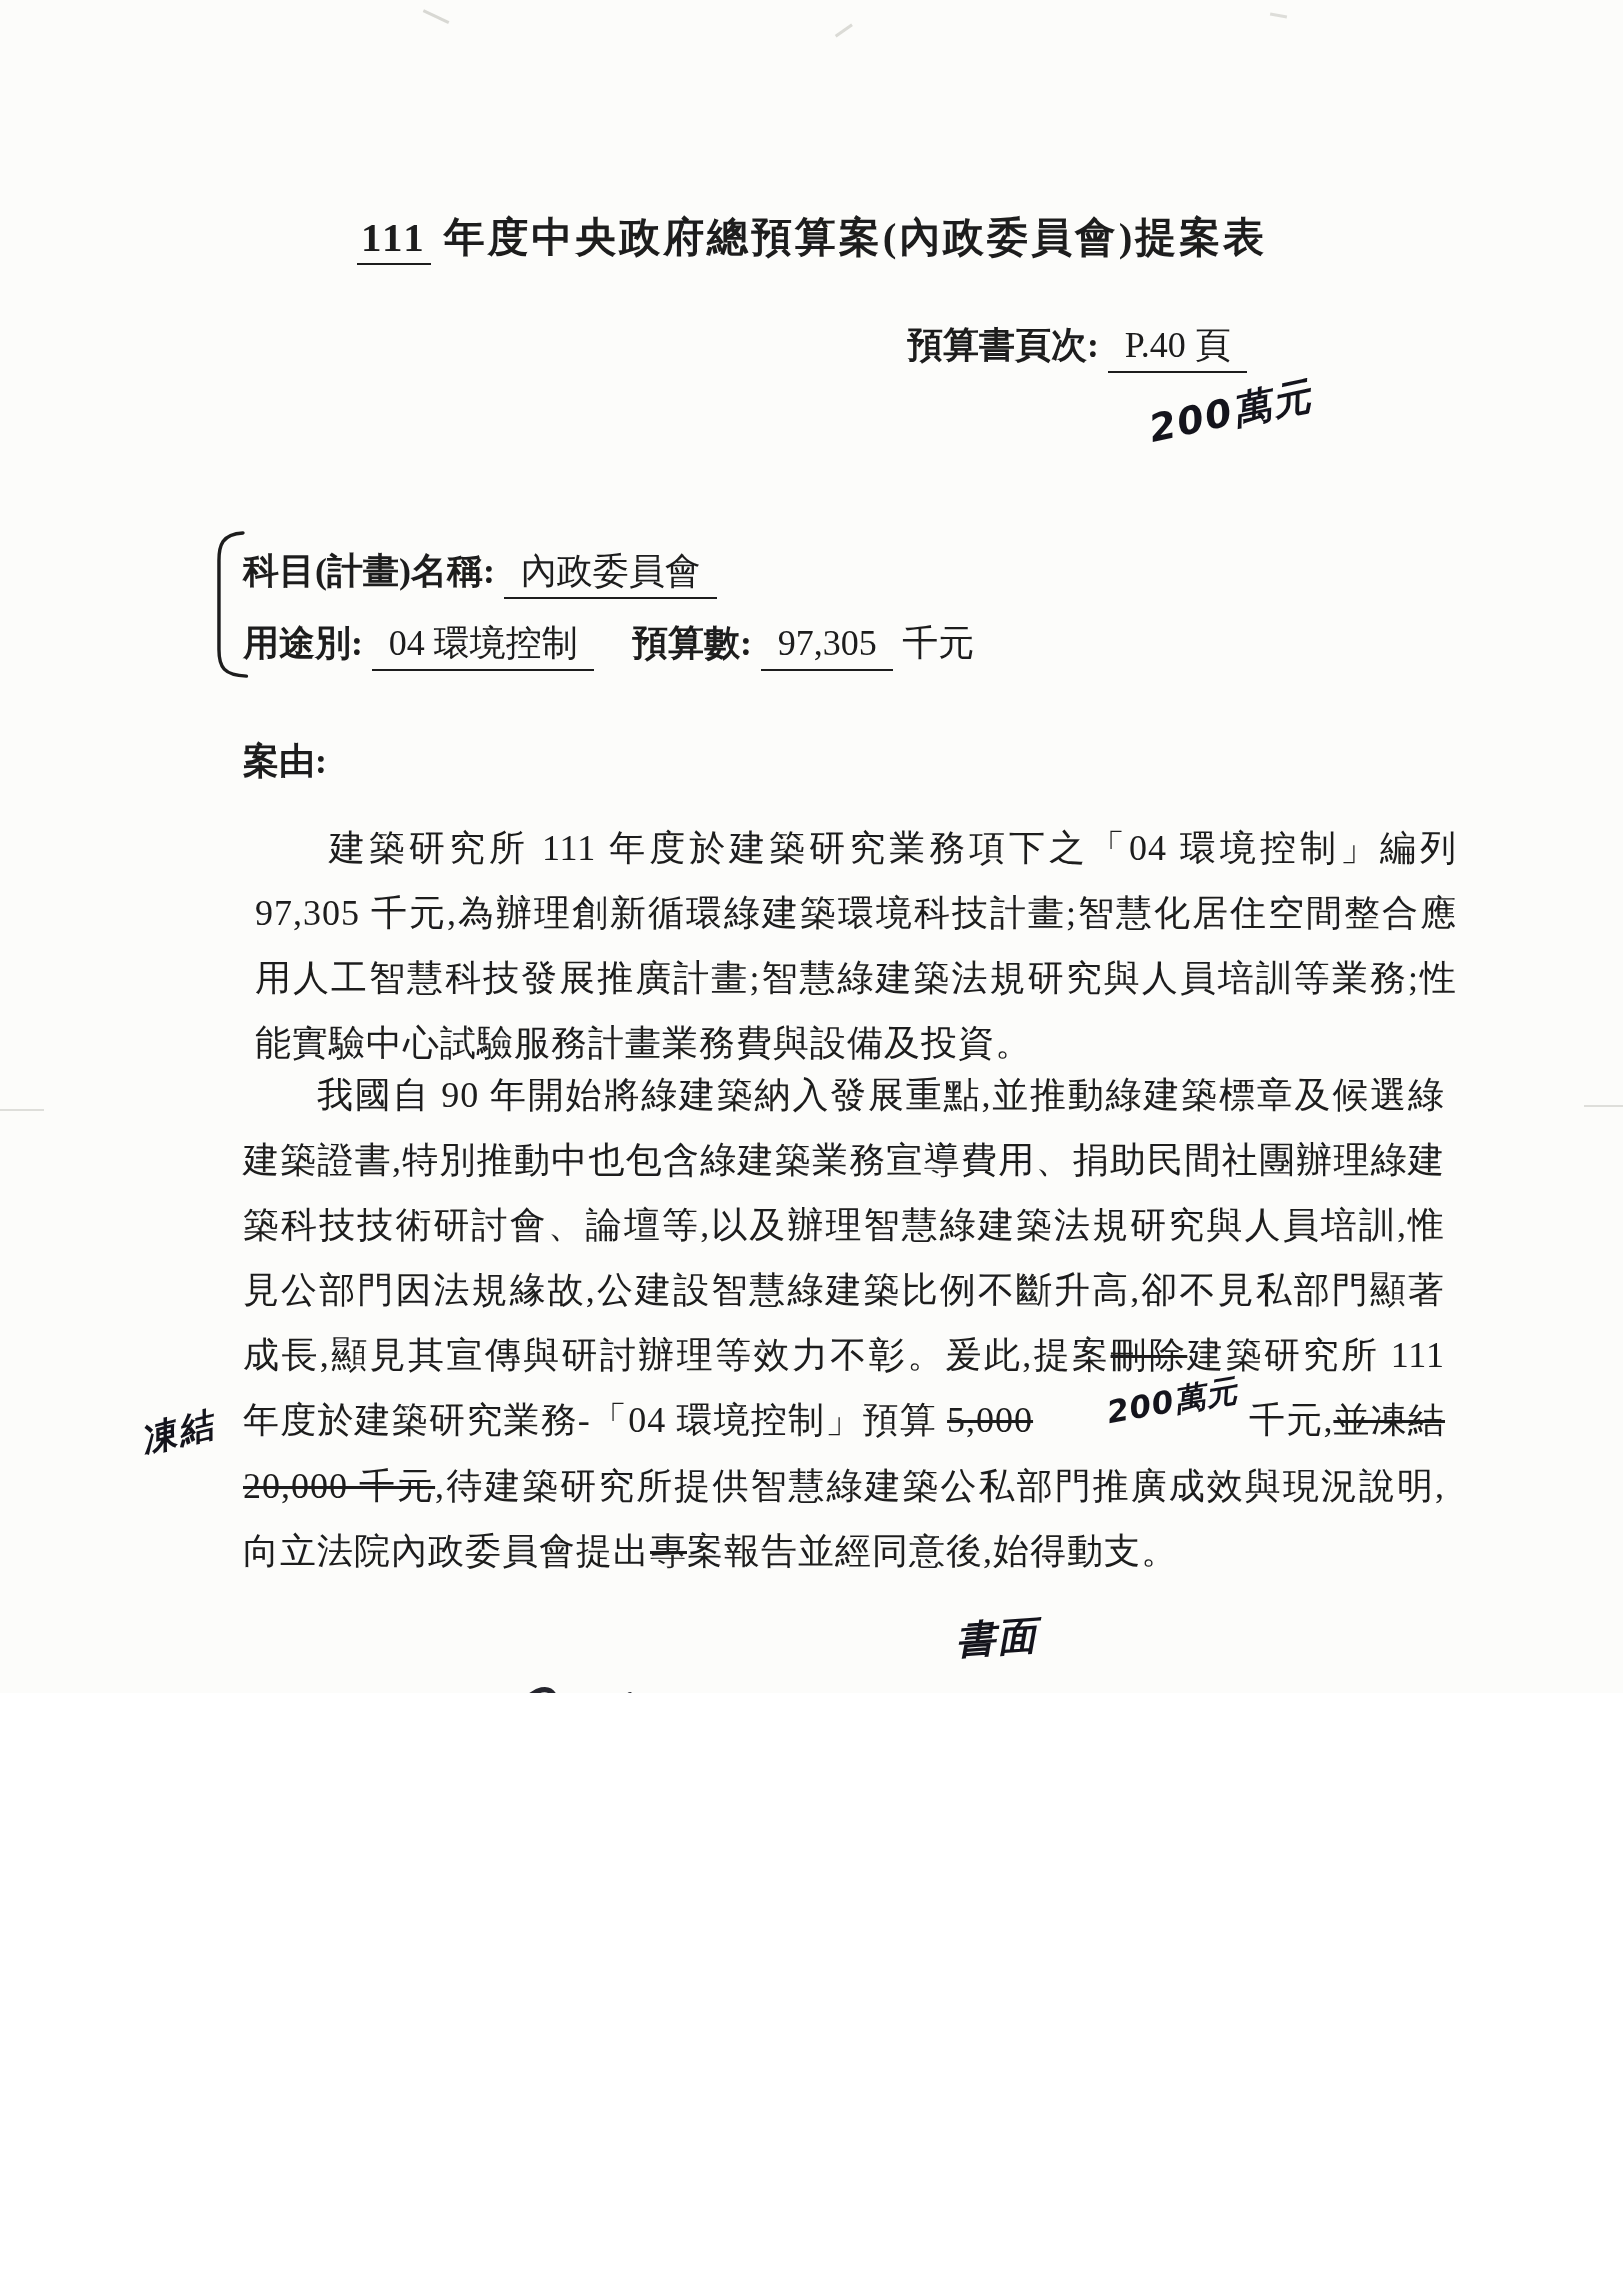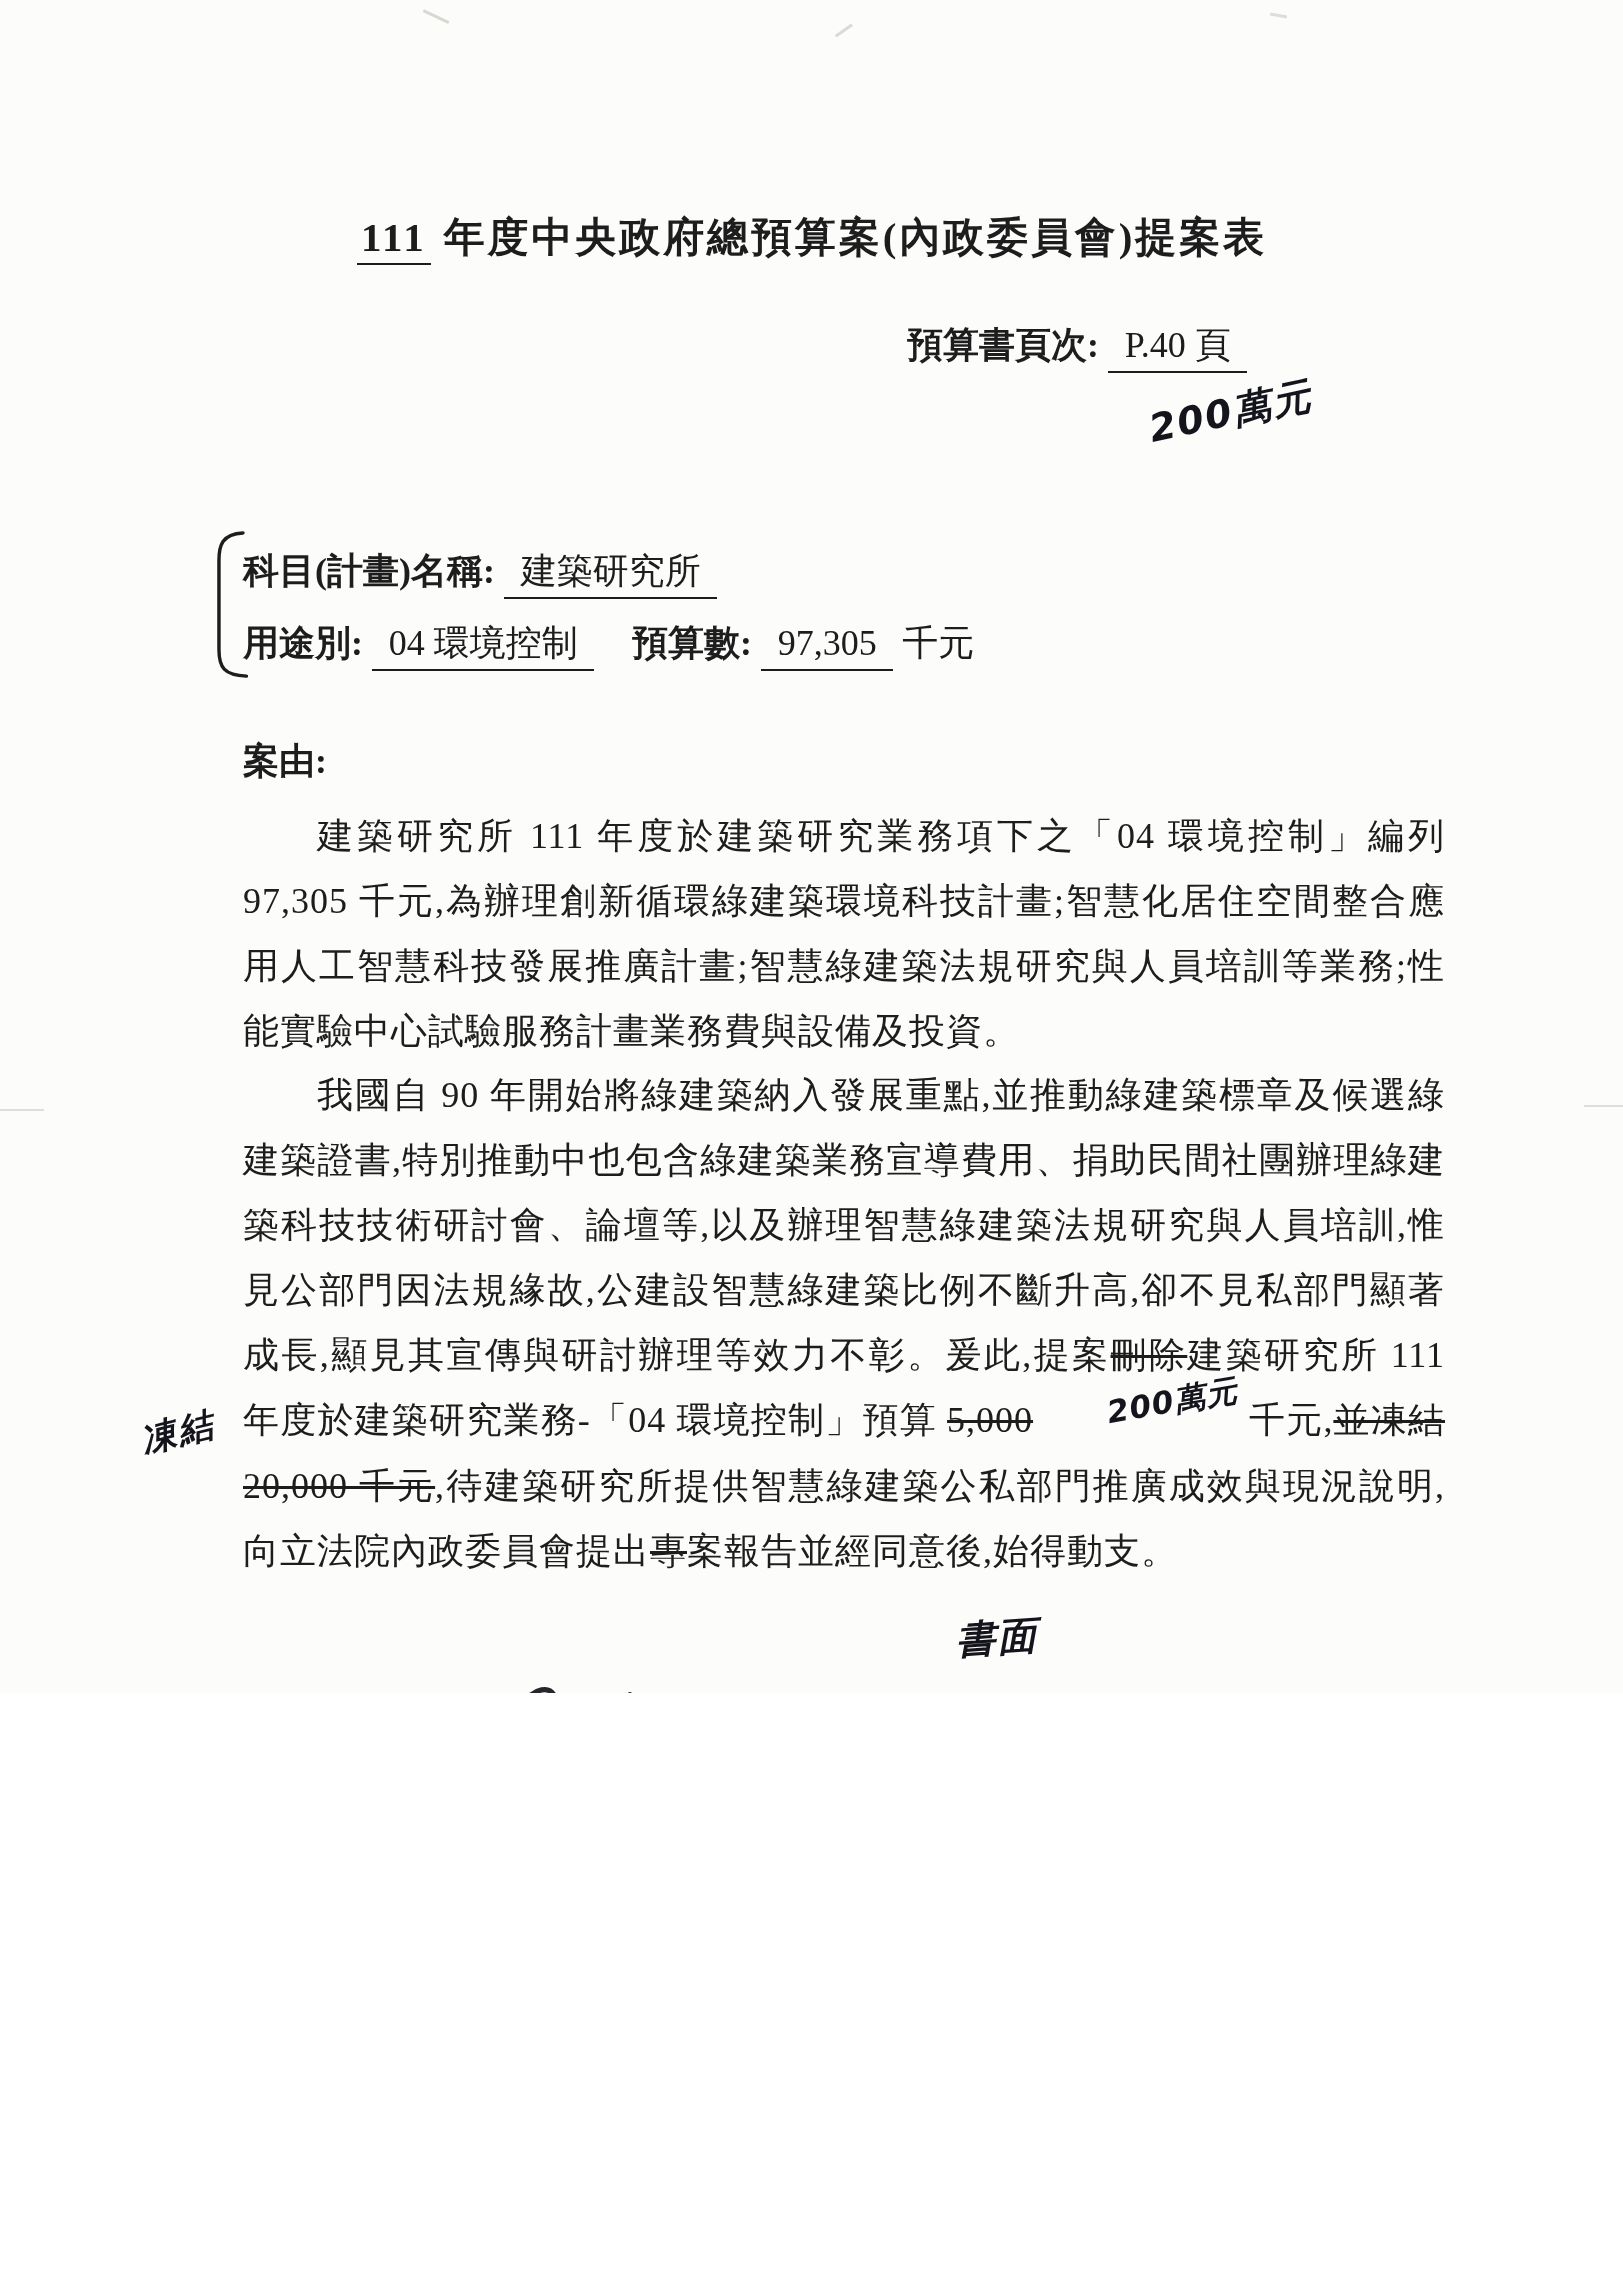--- a/index.html
+++ b/index.html
@@ -70,35 +70,35 @@
     <span>200萬元</span>
   </div>
 
 
   <svg class="abs" style="left:206px; top:529px;" width="47" height="152" viewBox="0 0 95 310">
     <path d="M75 8 C32 10 26 34 26 64 L26 246 C26 282 36 298 82 300" fill="none" stroke="#1d1d1d" stroke-width="7" stroke-linecap="round"></path>
   </svg>
 
   <div class="abs fieldline" style="left:243px; top:547px;">
     <span class="b">科目(計畫)名稱:</span>
-    <span class="u">建築研究所</span>
+    <span class="u">內政委員會</span>
   </div>
 
   <div class="abs fieldline" style="left:243px; top:619px;">
     <span class="b">用途別:</span>
     <span class="u">04 環境控制</span>
     <span style="display:inline-block; width:19.6px;"></span>
     <span class="b">預算數:</span>
     <span class="u">97,305</span>
     <span>千元</span>
   </div>
 
   <div class="abs fieldline b" style="left:243px; top:737px;">案由:</div>
 
-  <p class="abs para indent" style="left:243px; top:804px; margin:0;">建築研究所 111 年度於建築研究業務項下之「04 環境控制」編列 97,305 千元,為辦理創新循環綠建築環境科技計畫;智慧化居住空間整合應用人工智慧科技發展推廣計畫;智慧綠建築法規研究與人員培訓等業務;性能實驗中心試驗服務計畫業務費與設備及投資。</p>
+  <p class="abs para indent" style="left:243px; top:804px; margin:12px;">建築研究所 111 年度於建築研究業務項下之「04 環境控制」編列 97,305 千元,為辦理創新循環綠建築環境科技計畫;智慧化居住空間整合應用人工智慧科技發展推廣計畫;智慧綠建築法規研究與人員培訓等業務;性能實驗中心試驗服務計畫業務費與設備及投資。</p>
 
   <p class="abs para indent" style="left:243px; top:1063px; margin:0;">
     <span>我國自 90 年開始將綠建築納入發展重點,並推動綠建築標章及候選綠建築證書,特別推動中也包含綠建築業務宣導費用、捐助民間社團辦理綠建築科技技術研討會、論壇等,以及辦理智慧綠建築法規研究與人員培訓,惟見公部門因法規緣故,公建設智慧綠建築比例不斷升高,卻不見私部門顯著成長,顯見其宣傳與研討辦理等效力不彰。爰此,提案</span><span class="strike">刪除</span><span>建築研究所 111 年度於建築研究業務-「04 環境控制」預算 </span><span class="strike">5,000</span><span class="hand hw-inline">200萬元</span><span> 千元,</span><span class="strike">並凍結 20,000 千元</span><span>,待建築研究所提供智慧綠建築公私部門推廣成效與現況說明,向立法院內政委員會提出</span><span class="strike">專</span><span>案報告並經同意後,始得動支。</span>
   </p>
 
   <div class="abs hand" style="left:140px; top:1409px; font-size:35px; transform:rotate(-14deg); letter-spacing:2.9px;">凍結</div>
 
   <div class="abs hand" style="left:956px; top:1611px; font-size:39px; transform:rotate(-4deg); letter-spacing:2px;">書面</div>
 
   <div class="abs fieldline b" style="left:235px; top:1778px; font-size:38px;">提案人:</div>

